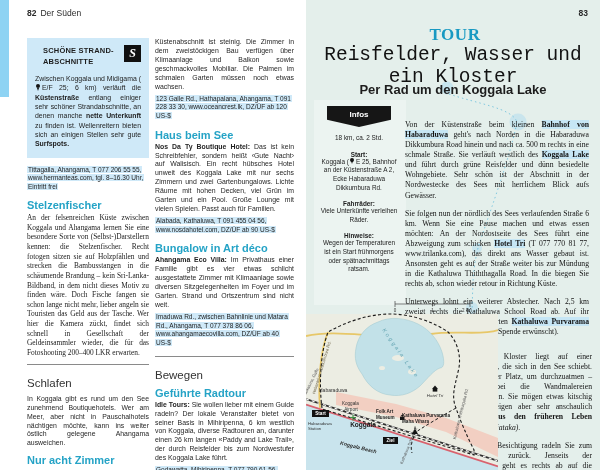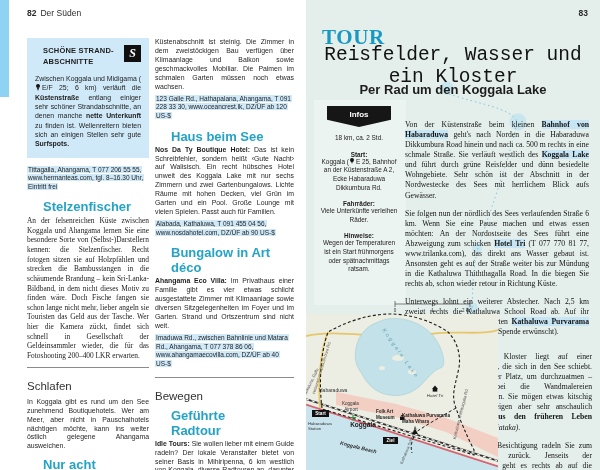--- a/index.html
+++ b/index.html
@@ -10,41 +10,41 @@
   .edge-tab{position:absolute;left:0;top:0;width:9px;height:97px;background:#8ed3f3}
   .lp-head{position:absolute;left:27px;top:8px;font-size:8.5px;color:#2a2a2a}
   .lp-head .num{font-weight:700;margin-right:4px}
   .cols{position:absolute;left:27px;top:38px;width:267px;display:grid;
         grid-template-columns:122px 139px;column-gap:6px}
   .serif{font-family:"Liberation Serif",serif;font-size:7.4px;line-height:1.3;
          text-align:justify;margin:0 0 6px;color:#1b1b1b}
   .sans{font-size:6.9px;line-height:1.3;text-align:justify;margin:0 0 6px;color:#1f1f1f}
   .contact{font-size:6.5px;line-height:1.32;margin:-3px 0 8px}
   .contact .hl{background:#cfe9f8;box-decoration-break:clone;-webkit-box-decoration-break:clone;padding:0 1px}
-  .subhead{color:#25a3c6;font-weight:700;font-size:13px;margin:1px 16px 2px}
+  .subhead{color:#25a3c6;font-weight:700;font-size:11px;margin:1px 0 2px}
   .section{font-size:11.5px;color:#333;border-top:1px solid #8a8a8a;padding-top:12px;margin:4px 0 6px}
   .sbox{background:#cfe9f8;padding:8px 8px 9px;margin:0 0 11px;position:relative}
   .sbox-title{font-weight:700;font-size:7.5px;width:78%;
               line-height:1.4;margin:0 8px 7px;letter-spacing:.2px}
   .sbox-s{position:absolute;top:7px;right:8px;width:17px;height:17px;background:#101010;color:#fff;
           font-family:"Liberation Serif",serif;font-style:italic;font-weight:700;font-size:12px;
           display:flex;align-items:center;justify-content:center}
   .sbox-body{font-size:6.9px;line-height:1.35;text-align:justify}
   .b{font-weight:700}
   .i{font-style:italic}
   .rich .hl{background:#cfe9f8;box-decoration-break:clone;-webkit-box-decoration-break:clone}
   .pin{display:inline-block;width:4px;height:4px;border-radius:50%;background:#141414;
        position:relative;top:-2px;margin:0 2px 0 1px}
   .pin::after{content:"";position:absolute;left:0.6px;top:3.4px;
        border-left:1.4px solid transparent;border-right:1.4px solid transparent;border-top:3px solid #141414}
   
   .page-right{position:absolute;left:306px;top:0;width:294px;height:470px;background:#e4efeb}
   .rp-num{position:absolute;right:12px;top:8px;font-size:8.5px;font-weight:700;color:#2a2a2a}
-  .tour{position:absolute;left:16px;right:0;top:25px;text-align:left;color:#1899c2;
-        font-family:"Liberation Serif",serif;font-weight:700;font-size:21px;letter-spacing:.6px}
+  .tour{position:absolute;left:4px;right:0;top:25px;text-align:center;color:#1899c2;
+        font-family:"Liberation Serif",serif;font-weight:700;font-size:17px;letter-spacing:.6px}
   .rtitle{position:absolute;left:0;right:0;top:44px;text-align:center;
           font-family:Liberation Mono, monospace;font-size:19.5px;color:#121212}
   .rsub{position:absolute;left:0;right:0;top:82px;text-align:center;font-size:13px;font-weight:700}
   .infos-panel{position:absolute;left:8px;top:100px;width:92px;height:205px;background:rgba(255,255,255,.30)}
   .infos{position:absolute;left:10px;top:106px;width:86px;text-align:center}
   .infos-banner{width:64px;margin:0 auto 7px;background:#161616;color:#fff;font-weight:700;
         font-size:8px;padding:4px 0 8px;clip-path:polygon(0 0,100% 0,100% 66%,50% 100%,0 66%)}
   .infos-line{font-size:6.4px;line-height:1.35;margin:0 4px 2px}
   .infos-label{font-weight:700;font-size:6.4px;margin:8px 0 0}
   .rmain{position:absolute;left:99px;top:120px;width:184px}

